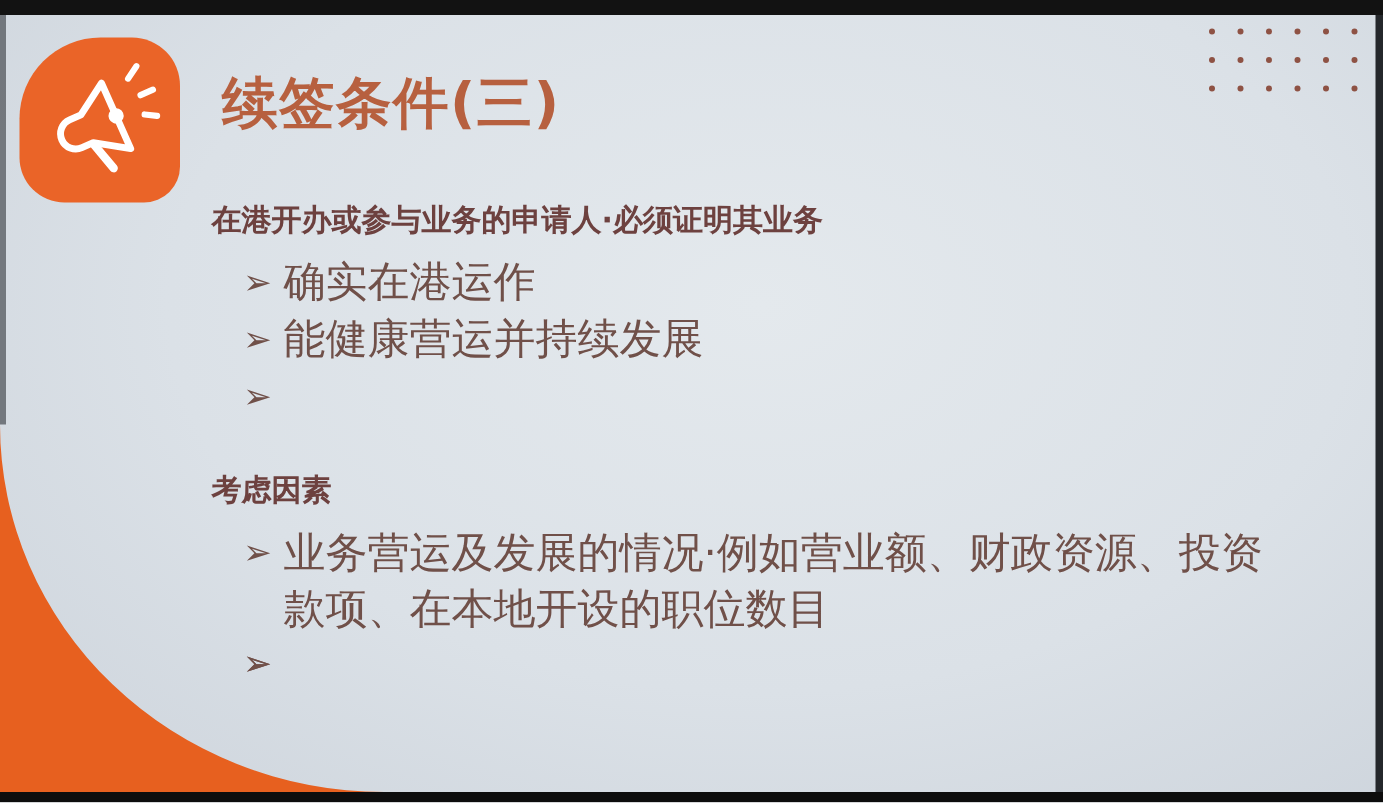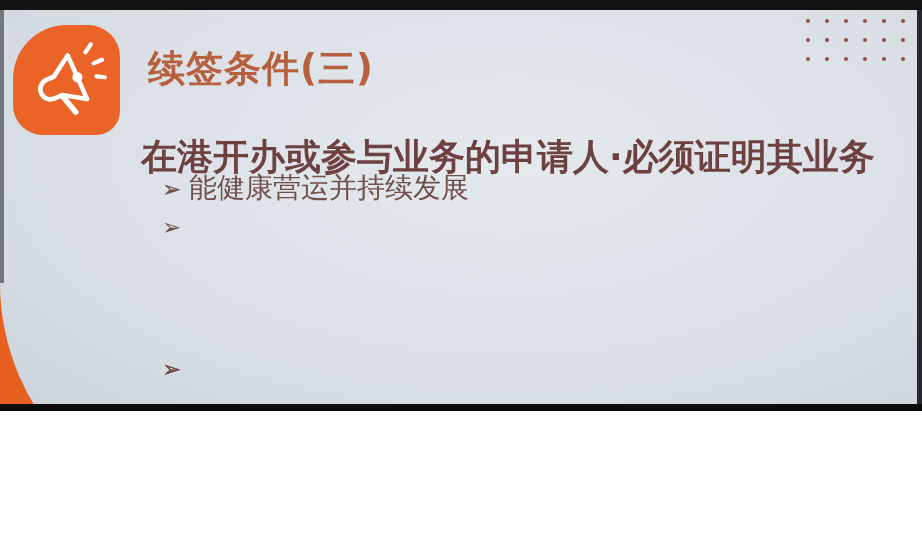--- a/index.html
+++ b/index.html
@@ -8,21 +8,21 @@
     --background:#DBE1E7;
     --title-color:#B7603F;
     --heading-color:#6D413F;
     --body-color:#705049;
     --dot-color:#8E5244;
     --frame-black:#121212;
   }
   html,body{margin:0;padding:0;}
   body{font-family:"DejaVu Sans","Liberation Sans",sans-serif;}
   .stage{
-    position:relative;width:922px;height:411px;overflow:hidden;
+    position:relative;width:922px;height:535px;overflow:hidden;
     background:radial-gradient(ellipse at 55% 38%, #e4e9ed 0%, var(--background) 55%, #ccd3db 100%);
   }
   
   .bar-top{position:absolute;top:0;left:0;width:100%;height:10px;background:var(--frame-black);z-index:9;}
   .bar-bottom{position:absolute;bottom:0;left:0;width:100%;height:7px;background:#0d0d0d;z-index:9;}
   .edge-right{position:absolute;top:10px;right:0;bottom:7px;width:5px;background:#24272b;z-index:8;}
   .edge-left{position:absolute;top:10px;left:0;width:4px;height:273px;background:rgba(34,39,44,.55);z-index:8;}
 
   
   .corner{
@@ -49,21 +49,21 @@
   }
   .dot{width:4px;height:4px;border-radius:50%;background:var(--dot-color);}
 
   .title{
     position:absolute;left:148px;top:44px;z-index:3;
     font-size:37px;font-weight:bold;color:var(--title-color);
     letter-spacing:1px;white-space:nowrap;
   }
   .sec-heading{
     position:absolute;z-index:3;
-    font-size:36px;font-weight:bold;color:var(--heading-color);
+    font-size:20px;font-weight:bold;color:var(--heading-color);
     white-space:nowrap;
   }
   .h1{left:141px;top:133px;}
   .h2{left:141px;top:313px;}
 
   ul.bullets{
     position:absolute;z-index:3;margin:0;padding:0;list-style:none;
     font-size:28px;color:var(--body-color);
   }
   .list1{left:162px;top:169px;line-height:38px;}
@@ -116,24 +116,25 @@
       <span class="dot"></span>
       <span class="dot"></span>
       <span class="dot"></span>
       <span class="dot"></span>
     </div>
 
   <div class="title">续签条件(三)</div>
 
   <div class="sec-heading h1">在港开办或参与业务的申请人·必须证明其业务</div>
   <ul class="bullets list1">
-      <li><span class="marker">➢</span></li>
+      <li><span class="marker">➢</span><span>确实在港运作</span></li>
       <li><span class="marker">➢</span><span>能健康营运并持续发展</span></li>
       <li><span class="marker">➢</span></li>
     </ul>
 
+  <div class="sec-heading h2">考虑因素</div>
   <ul class="bullets list2">
-      <li><span class="marker">➢</span></li>
+      <li><span class="marker">➢</span><span>业务营运及发展的情况·例如营业额、财政资源、投资款项、在本地开设的职位数目</span></li>
       <li><span class="marker">➢</span></li>
       <li><span class="marker">➢</span></li>
     </ul>
 
 </div>
 
 </body></html>

